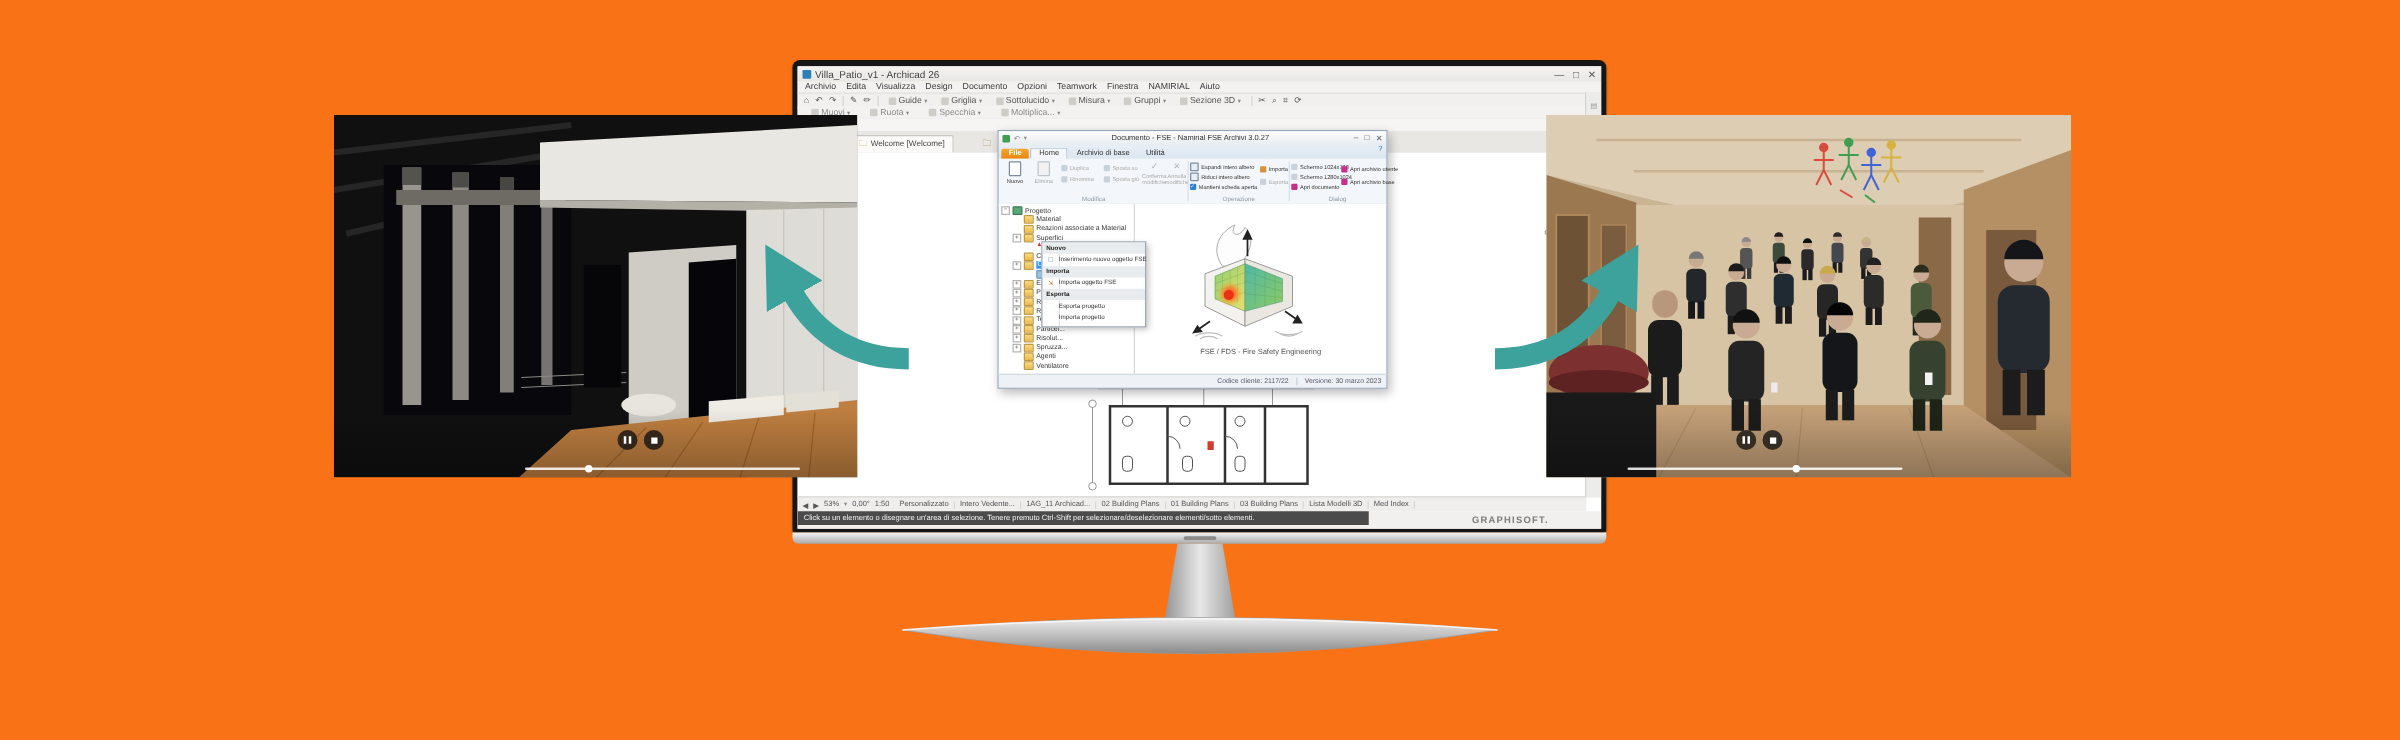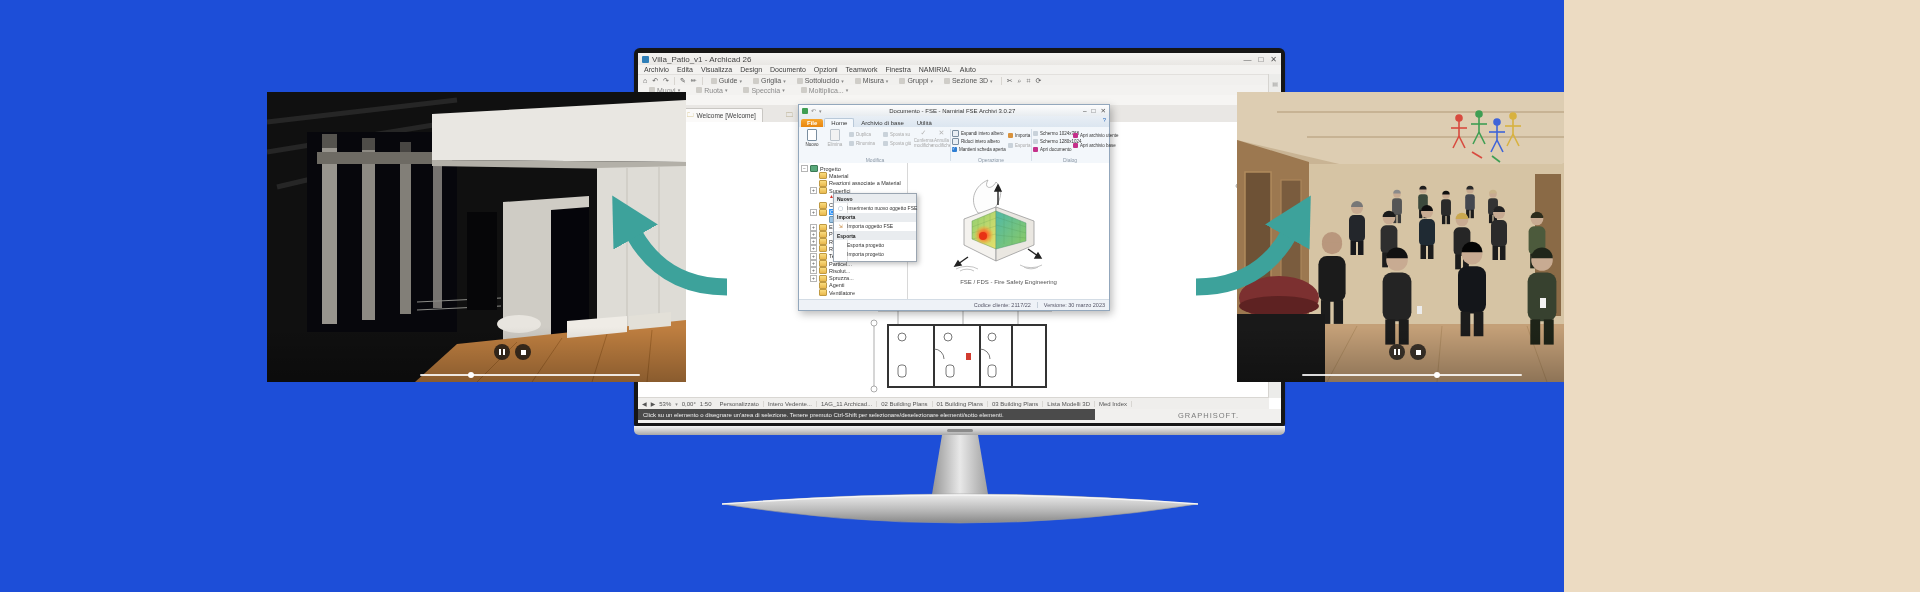--- a/index.html
+++ b/index.html
@@ -1,16 +1,16 @@
 <!DOCTYPE html>
 <html><head>
 <meta charset="utf-8">
 <style>
   html,body{margin:0;padding:0;background:#ecdbc2;}
-  .stage{position:relative;width:1564px;height:592px;background:#1d4ed8;overflow:hidden;
+  .stage{position:relative;width:1920px;height:592px;background:#f97316;overflow:hidden;
          font-family:"Liberation Sans",sans-serif;color:#333;}
   
   .monitor{position:absolute;left:634px;top:48px;width:651px;height:378px;background:#161616;
            border-radius:6px 6px 2px 2px;box-shadow:0 1px 2px rgba(0,0,0,.25);}
   .screen{position:absolute;left:4px;top:5px;width:643px;height:370px;background:#fff;overflow:hidden;}
   .chin{position:absolute;left:634px;top:426px;width:651px;height:9px;border-radius:0 0 5px 5px;
         background:linear-gradient(#f4f4f4,#a8a8a8);}
   .chin::after{content:"";position:absolute;left:50%;top:3px;width:26px;height:3px;margin-left:-13px;
         background:#8b8b8b;border-radius:2px;}
   .standsvg{position:absolute;left:0;top:0;pointer-events:none;}
@@ -40,21 +40,21 @@
   .vsep{width:1px;height:8px;background:#d8d5d0;display:inline-block;}
   .rstrip{position:absolute;right:0;top:21px;bottom:25px;width:12px;background:#ececea;border-left:1px solid #d6d4d0;
         display:flex;flex-direction:column;align-items:center;gap:6px;padding-top:6px;font-size:6px;color:#9a9a98;}
   .mini{position:absolute;right:16px;top:60px;font-size:6px;color:#8a8a88;letter-spacing:2px;}
   .ac-bottombar{position:absolute;left:0;right:12px;bottom:14px;height:11px;background:#efeeec;border-top:1px solid #d9d7d3;
         display:flex;align-items:center;gap:4px;padding:0 4px;font-size:6px;color:#555;white-space:nowrap;overflow:hidden;}
   .btab{padding:0 4px;border-right:1px solid #d8d6d2;}
   .ac-statusbar{position:absolute;left:0;bottom:0;height:14px;width:100%;background:#f1f0ee;}
   .ac-statusmsg{position:absolute;left:0;top:0;bottom:3px;width:447px;background:#4b4b4b;color:#f2f2f2;
         font-size:6px;display:flex;align-items:center;padding:0 5px;white-space:nowrap;overflow:hidden;}
-  .graphisoft{position:absolute;right:42px;top:2px;font-size:7.5px;font-weight:normal;color:#7b7b7b;letter-spacing:1px;}
+  .graphisoft{position:absolute;right:42px;top:2px;font-size:7.5px;font-weight:bold;color:#7b7b7b;letter-spacing:1px;}
   
   .dlg{position:absolute;left:160px;top:51px;width:310px;height:205px;background:#f0f0f0;border:1px solid #93a7bc;
        box-shadow:2px 3px 8px rgba(0,0,0,.28);font-size:6px;}
   .dlg-title{position:absolute;left:0;top:0;right:0;height:11px;background:linear-gradient(#fdfdfd,#e8ecf0);
        border-bottom:1px solid #d5dbe2;display:flex;align-items:center;padding:0 3px;}
   .qat{display:flex;gap:3px;align-items:center;font-size:6px;}
   .qat .sv{width:6px;height:6px;background:#3f9e53;border-radius:1px;}
   .qat .un{color:#8a8a8a;}
   .dlg-titletext{flex:1;text-align:center;font-size:6px;color:#333;white-space:nowrap;overflow:hidden;}
   .dlg-ctrls{display:flex;gap:5px;font-size:6.5px;color:#555;}

